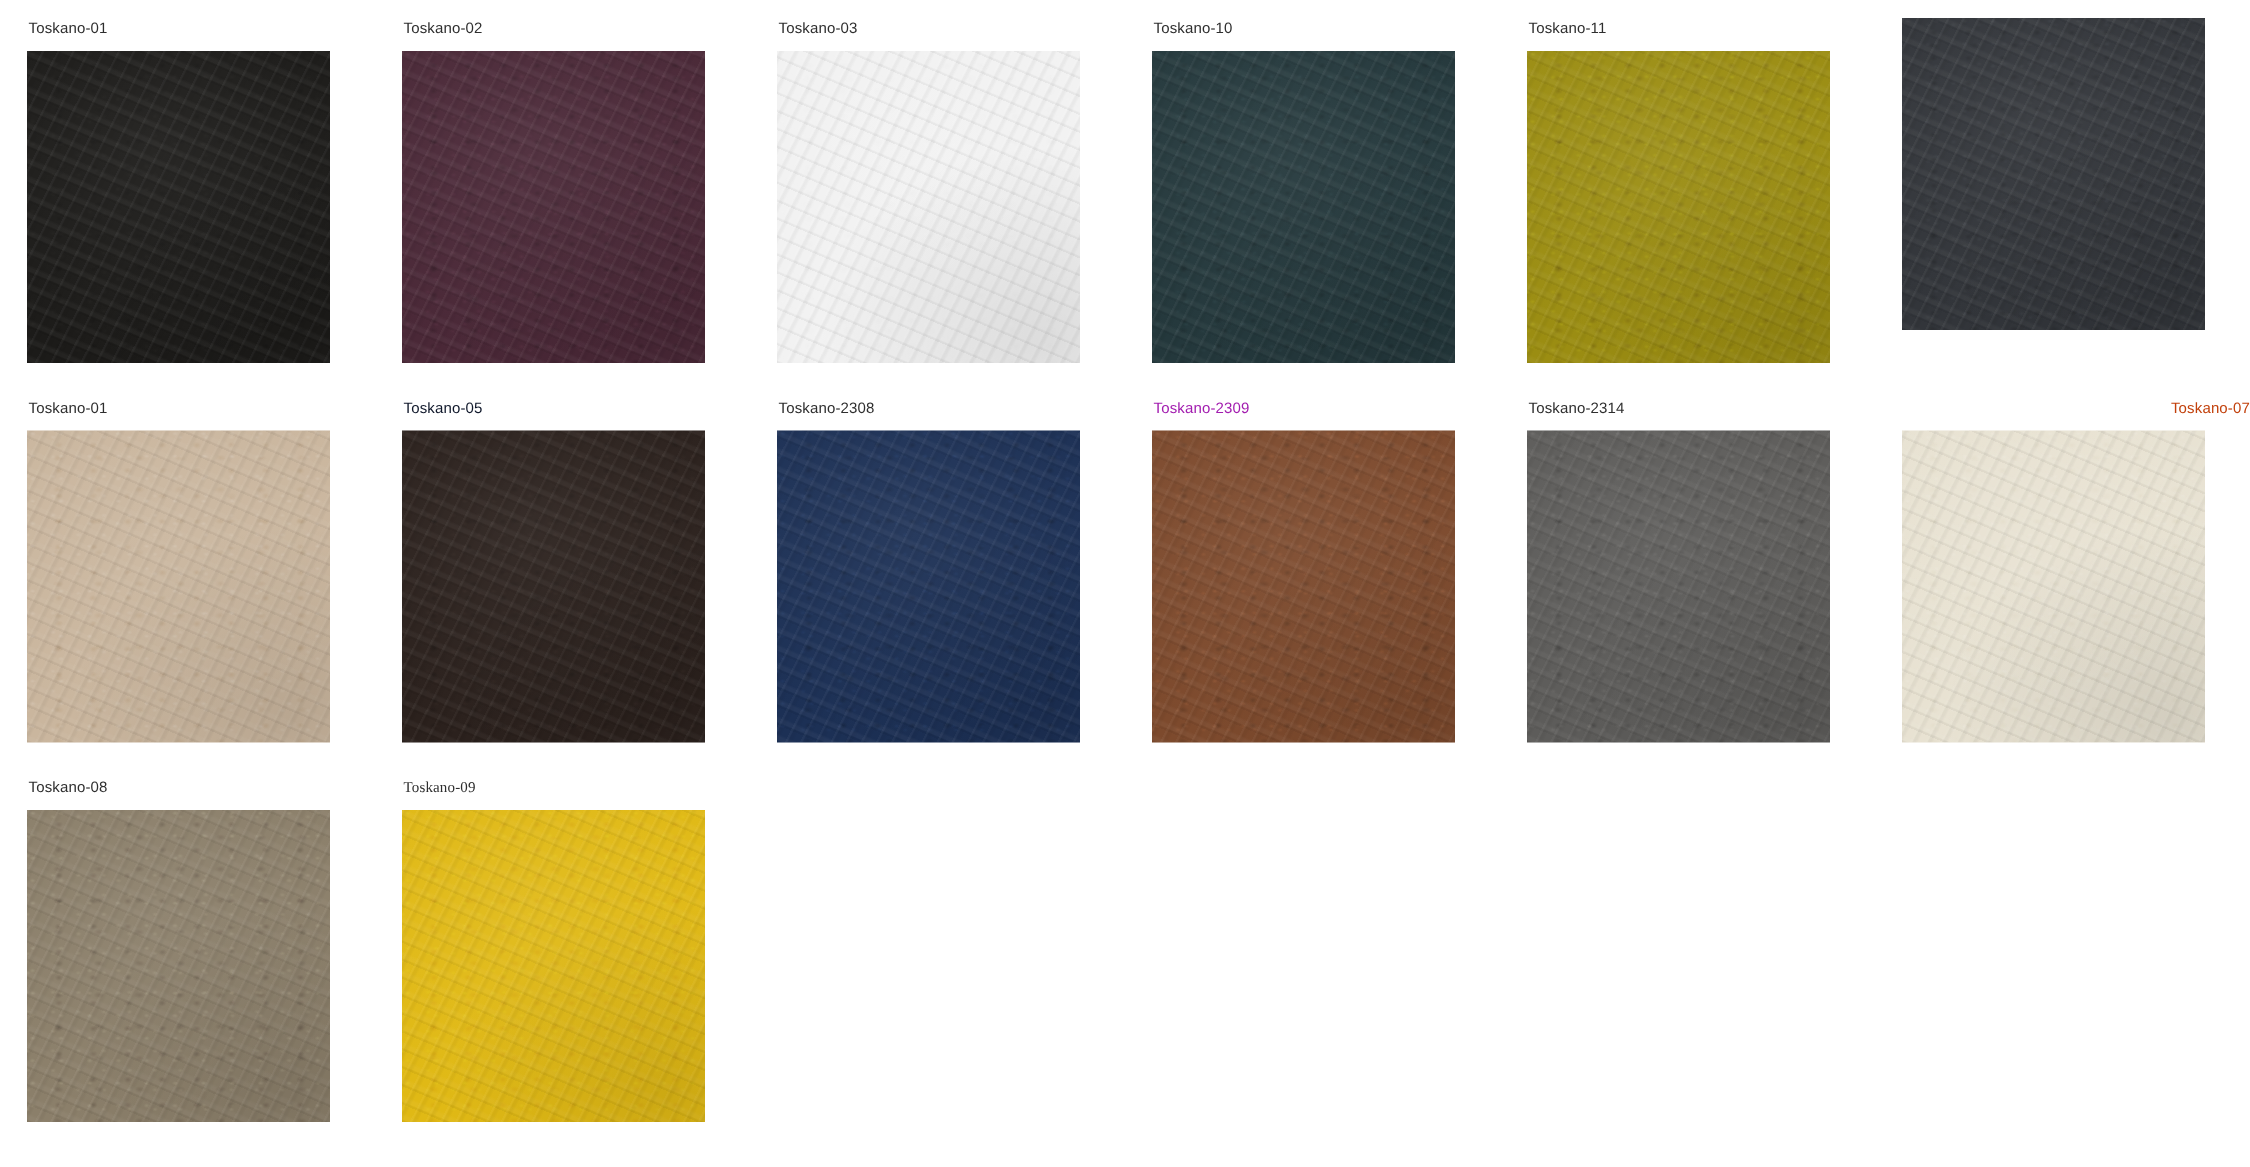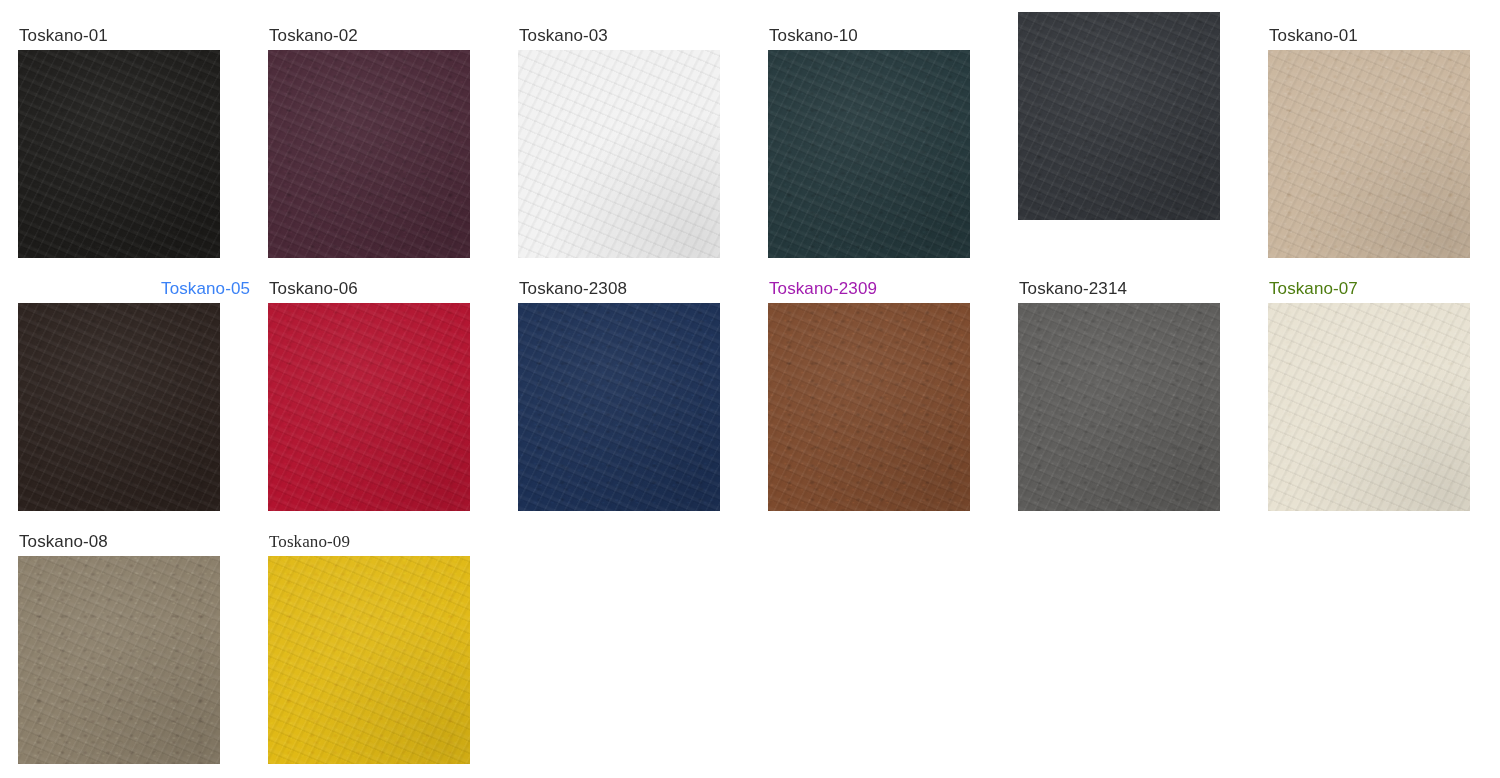--- a/index.html
+++ b/index.html
@@ -23,29 +23,28 @@
     box-sizing: border-box;
   }
   .swatch-cell {
     position: relative;
     width: 250px;
     height: 253px;
     box-sizing: border-box;
   }
   .swatch-label {
     display: block;
-    font-size: 17px;
+    font-size: 10px;
     line-height: 16px;
     color: #2e2e2e;
     font-family: "Liberation Sans", sans-serif;
     padding-left: 19px;
     padding-bottom: 6px;
     letter-spacing: 0.1px;
     white-space: nowrap;
-    margin-top: 16px;
   }
   .swatch-chip {
     position: relative;
     width: 202px;
     height: 208px;
     margin-left: 18px;
     overflow: hidden;
     background-color: #888;
   }
   
@@ -108,45 +107,45 @@
     </div>
     <div class="swatch-cell">
       <span class="swatch-label" style="color: rgb(46, 46, 46);">Toskano-10</span>
       <div class="swatch-chip" style="background-color: rgb(36, 56, 60);">
         <div class="grain2"></div>
         <div class="grain"></div>
         <div class="shade"></div>
       </div>
     </div>
     <div class="swatch-cell">
+      <span class="swatch-label" style="color: rgb(46, 46, 46);">Toskano-11</span>
+      <div class="swatch-chip" style="background-color: rgb(155, 141, 18);">
+        <div class="grain2"></div>
+        <div class="grain"></div>
+        <div class="shade"></div>
+      </div>
+    </div>
+    <div class="swatch-cell">
       <div class="swatch-chip" style="background-color: rgb(50, 53, 58);">
         <div class="grain2"></div>
         <div class="grain"></div>
         <div class="shade"></div>
       </div>
     </div>
     <div class="swatch-cell">
       <span class="swatch-label" style="color: rgb(46, 46, 46);">Toskano-01</span>
       <div class="swatch-chip" style="background-color: rgb(202, 182, 158);">
         <div class="grain2"></div>
         <div class="grain"></div>
         <div class="shade"></div>
       </div>
     </div>
     <div class="swatch-cell">
-      <span class="swatch-label" style="color: #3b82f6; text-align: right;">Toskano-05</span>
+      <span class="swatch-label" style="color: #0f172a;">Toskano-05</span>
       <div class="swatch-chip" style="background-color: rgb(43, 33, 29);">
-        <div class="grain2"></div>
-        <div class="grain"></div>
-        <div class="shade"></div>
-      </div>
-    </div>
-    <div class="swatch-cell">
-      <span class="swatch-label" style="color: rgb(46, 46, 46);">Toskano-06</span>
-      <div class="swatch-chip" style="background-color: rgb(178, 19, 47);">
         <div class="grain2"></div>
         <div class="grain"></div>
         <div class="shade"></div>
       </div>
     </div>
     <div class="swatch-cell">
       <span class="swatch-label" style="color: rgb(46, 46, 46);">Toskano-2308</span>
       <div class="swatch-chip" style="background-color: rgb(28, 48, 85);">
         <div class="grain2"></div>
         <div class="grain"></div>
@@ -163,21 +162,21 @@
     </div>
     <div class="swatch-cell">
       <span class="swatch-label" style="color: rgb(46, 46, 46);">Toskano-2314</span>
       <div class="swatch-chip" style="background-color: rgb(93, 92, 90);">
         <div class="grain2"></div>
         <div class="grain"></div>
         <div class="shade"></div>
       </div>
     </div>
     <div class="swatch-cell">
-      <span class="swatch-label" style="color: #4d7c0f;">Toskano-07</span>
+      <span class="swatch-label" style="color: #c2410c; text-align: right;">Toskano-07</span>
       <div class="swatch-chip" style="background-color: rgb(232, 226, 210);">
         <div class="grain2"></div>
         <div class="grain"></div>
         <div class="shade"></div>
       </div>
     </div>
     <div class="swatch-cell">
       <span class="swatch-label" style="color: rgb(46, 46, 46);">Toskano-08</span>
       <div class="swatch-chip" style="background-color: rgb(139, 127, 106);">
         <div class="grain2"></div>

